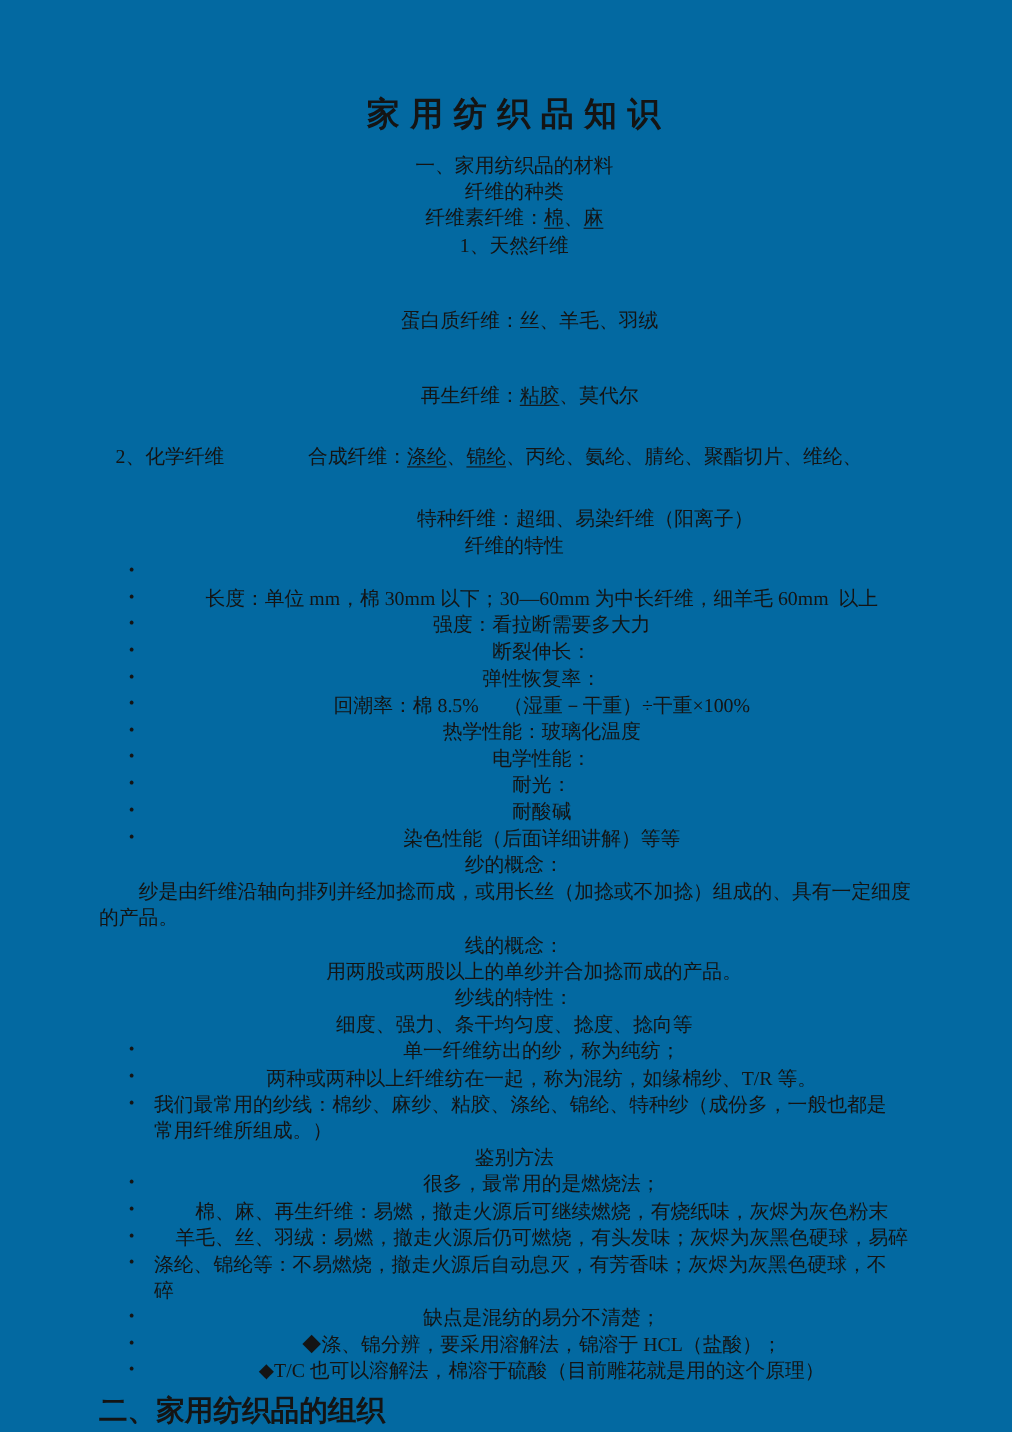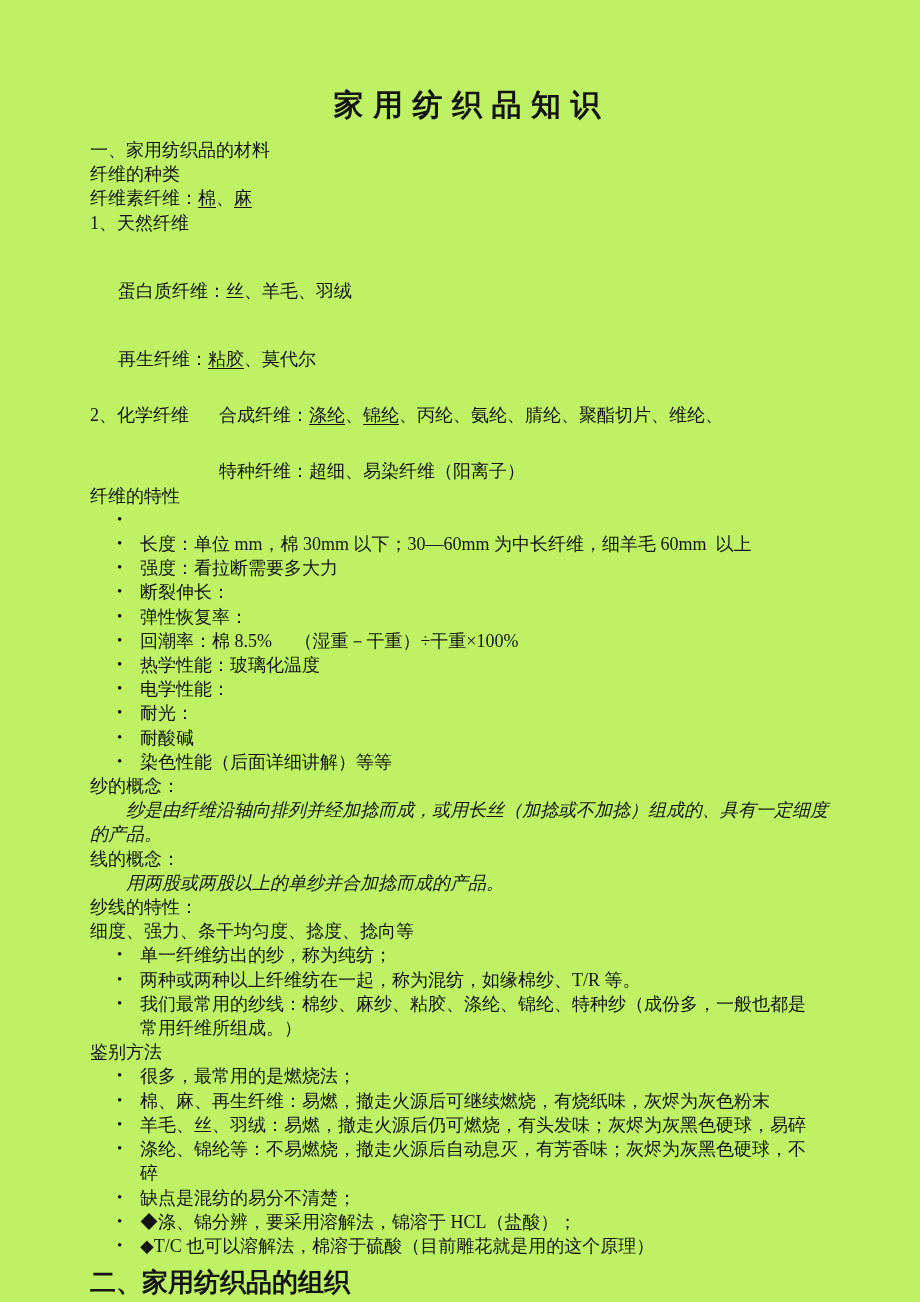--- a/index.html
+++ b/index.html
@@ -1,34 +1,34 @@
 <!DOCTYPE html>
 <html><head>
 <meta charset="utf-8">
 <style>
   html,body{margin:0;padding:0;background:#e8e8e8;}
   .page{
-    width:920px;height:1302px;background:#bef264;color:#141414;
+    width:920px;height:1302px;background:#0369a1;color:#141414;
     font-family:"Liberation Serif", serif;
     font-size:18px;line-height:24.2px;
     box-sizing:border-box;padding:88px 75px 0 90px;
     overflow:hidden;position:relative;margin:0 auto;
   }
   .t{white-space:pre-wrap;}
   .title{text-align:center;font-size:30px;line-height:34px;margin:0 0 16px 0;font-weight:600;letter-spacing:1px;}
-  .line{min-height:24.2px;}
+  .line{min-height:24.2px;text-align:center;}
   .b{font-weight:normal;}
   .ind{padding-left:28px;margin-top:44px;}
   .hang{display:flex;margin-top:32px;}
   .hang .ca{flex:0 0 129px;}
   .hang .cb{flex:1;}
   .bullet{position:relative;padding-left:50px;}
   .bullet .dot{position:absolute;left:27px;top:-1px;font-size:15px;}
   .u{text-decoration:underline;text-underline-offset:3px;}
-  .pind{text-indent:36px;font-style:italic;}
+  .pind{text-indent:36px;}
   .h2{font-size:26px;line-height:30px;font-weight:bold;margin-top:10px;margin-bottom:8px;}
   .mt6{margin-top:6px;}
 </style>
 </head>
 <body>
 
 <div class="page">
 
   <div class="title t">家 用 纺 织 品 知 识</div>
 

